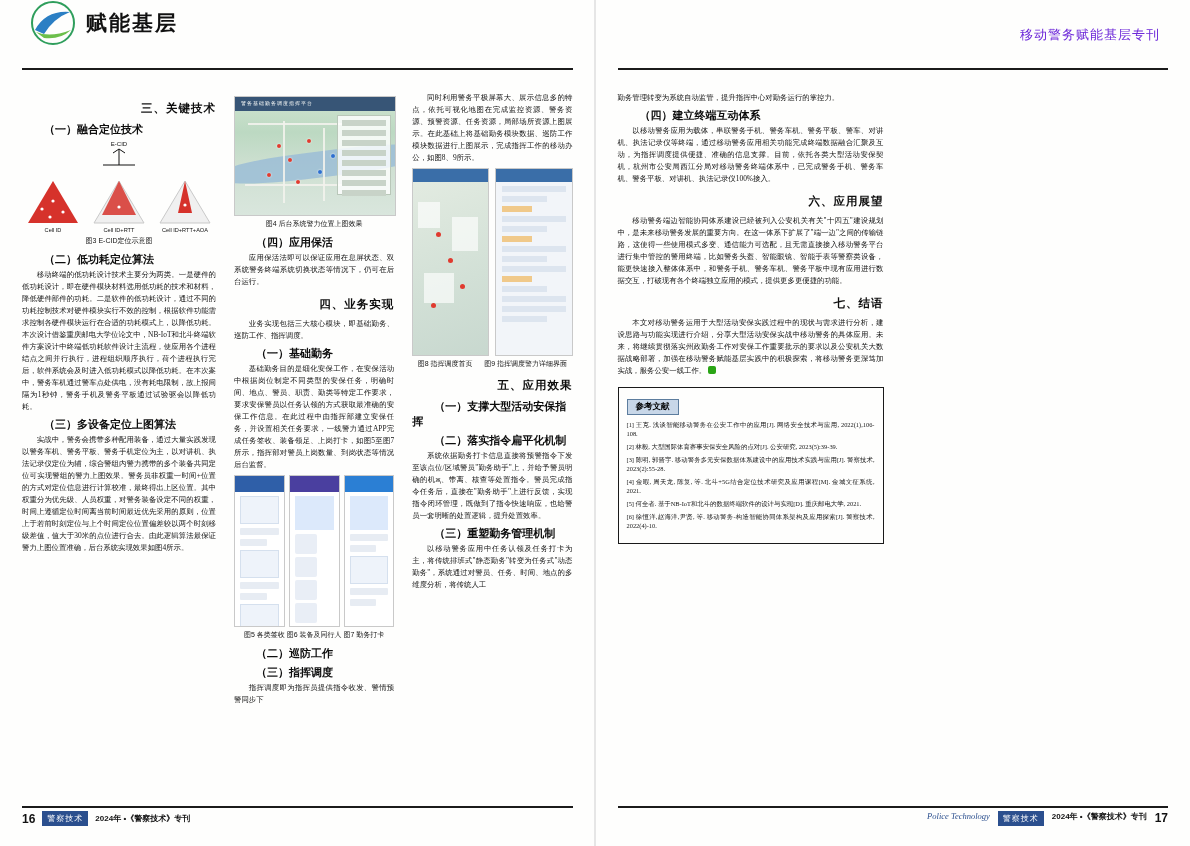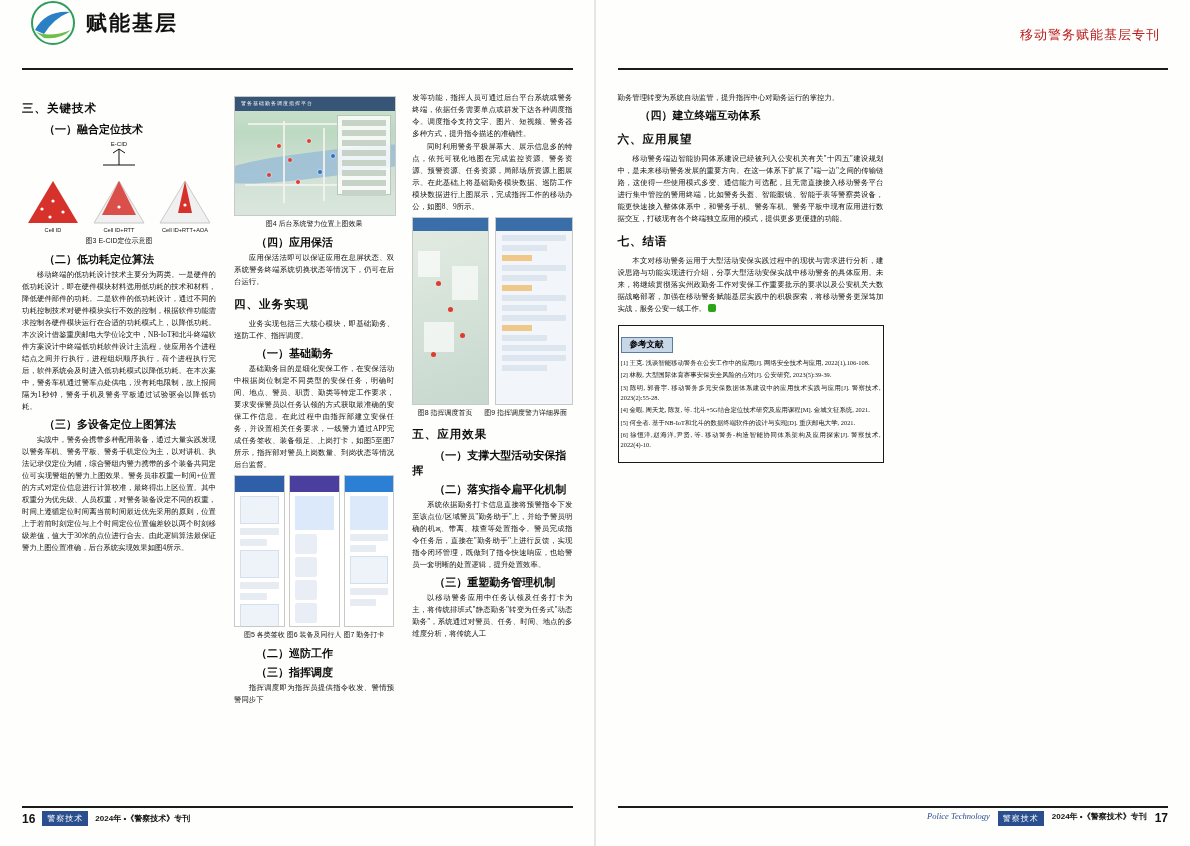--- a/index.html
+++ b/index.html
@@ -13,30 +13,30 @@
   .sheet.left{border-right:1px solid #d8d8d8;}
   .gutter{position:absolute;left:594px;top:0;width:2px;height:846px;background:#e6e6e6;}
 
   
   .hdr{position:absolute;top:0;left:0;right:0;height:70px;}
   .hdr-rule{position:absolute;left:22px;right:22px;top:68px;height:2px;background:#1b1b1b;}
   .logo-wrap{position:absolute;left:30px;top:0;display:flex;align-items:center;gap:10px;}
   .logo-mark{position:relative;width:46px;height:46px;}
   .logo-mark svg{display:block;}
   .logo-text{font-size:21px;font-weight:bold;color:#111;letter-spacing:2px;}
-  .hdr-right{position:absolute;right:30px;top:26px;font-size:13px;color:#b91c1c;letter-spacing:1px;}
+  .hdr-right{position:absolute;right:30px;top:26px;font-size:13px;color:#6d28d9;letter-spacing:1px;}
 
   
   .cols{position:absolute;top:92px;bottom:60px;left:22px;right:22px;display:flex;gap:18px;}
   .col{width:266px;position:relative;}
   .col p{margin:0 0 1px 0;}
   .txt{font-size:7.4px;line-height:1.62;color:#121212;text-align:justify;text-justify:inter-ideograph;
        font-family:"Liberation Serif","DejaVu Serif",serif;}
   .indent{text-indent:2em;}
-  .h2{font-size:11.5px;font-weight:bold;text-align:left;color:#0d0d0d;margin:9px 0 6px;
+  .h2{font-size:11.5px;font-weight:bold;text-align:right;color:#0d0d0d;margin:9px 0 6px;
       font-family:"Liberation Sans",sans-serif;letter-spacing:1px;}
   .h3{font-size:11px;font-weight:bold;color:#0d0d0d;margin:4px 0 2px;text-indent:2em;
       font-family:"Liberation Sans",sans-serif;}
   .cap{font-size:7px;text-align:center;color:#111;margin:3px 0 6px;font-family:"Liberation Sans",sans-serif;}
 
   
   .fig{margin:4px 0 0 0;}
   .fig-img{width:100%;border:1px solid #c9c9c9;background:#eee;display:block;}
   .fig-cone-row{display:flex;justify-content:space-around;align-items:flex-end;gap:4px;margin-top:4px;height:62px;}
   .cone-box{display:flex;flex-direction:column;align-items:center;}
@@ -78,21 +78,21 @@
   .s89.map .hdrbar{height:13px;background:#3a6ea8;}
   .s89.map .pin{position:absolute;width:5px;height:5px;background:#e03a2f;border-radius:50%;}
   .s89.map .blk{position:absolute;background:rgba(255,255,255,.65);}
   .s89.list{background:#f2f5f9;}
   .s89.list .hdrbar{height:13px;background:#3a6ea8;}
   .s89.list .ln{height:6px;margin:4px 6px;background:#dde5ef;}
   .s89.list .ln.w{width:60%;}
   .s89.list .ln.o{background:#f0c98a;width:40%;}
 
   
-  .refbox{border:1.5px solid #1a1a1a;padding:7px 2px 9px;margin-top:10px;}
+  .refbox{border:1.5px solid #1a1a1a;padding:7px 8px 9px;margin-top:10px;}
   .ref-title{display:inline-block;background:#c8d7e8;border:1px solid #5d7d9e;font-size:8.5px;font-weight:bold;
              padding:1px 8px;margin-bottom:5px;font-family:"Liberation Sans",sans-serif;}
   .ref-item{font-size:6.4px;line-height:1.5;color:#151515;margin-bottom:3px;text-align:justify;
             font-family:"Liberation Serif",serif;}
 
   
   .ftr{position:absolute;bottom:18px;left:22px;right:22px;height:22px;}
   .ftr-rule{position:absolute;left:0;right:0;top:0;height:1.5px;background:#1b1b1b;}
   .pg-left{position:absolute;left:0;top:5px;display:flex;align-items:center;gap:7px;}
   .pg-num{font-size:12px;font-weight:bold;color:#111;}
@@ -254,21 +254,20 @@
             <div class="cap">图5 各类签收        图6 装备及同行人        图7 勤务打卡</div>
           </div>
 
           <div class="h3">（二）巡防工作</div>
 
           <div class="h3">（三）指挥调度</div>
           <p class="txt indent">指挥调度即为指挥员提供指令收发、警情预警同步下</p>
         </div>
 
         <div class="col">
-          <p class="txt">发等功能，指挥人员可通过后台平台系统或警务终端，依据任务需要单点或群发下达各种调度指令。调度指令支持文字、图片、短视频、警务器多种方式，提升指令描述的准确性。</p>
           <p class="txt indent">同时利用警务平极屏幕大、展示信息多的特点，依托可视化地图在完成监控资源、警务资源、预警资源、任务资源，局部场所资源上图展示。在此基础上将基础勤务模块数据、巡防工作模块数据进行上图展示，完成指挥工作的移动办公，如图8、9所示。</p>
 
           <div class="fig">
             <div class="figs89">
               <div class="s89 map">
                 <div class="hdrbar"></div>
                 <div class="blk" style="left:6%;top:18%;width:30%;height:14%"></div>
                 <div class="blk" style="left:52%;top:26%;width:34%;height:18%"></div>
                 <div class="blk" style="left:14%;top:56%;width:40%;height:16%"></div>
                 <div class="pin" style="left:30%;top:34%"></div>
@@ -325,20 +324,21 @@
       <div class="hdr">
         <div class="hdr-right">移动警务赋能基层专刊</div>
         <div class="hdr-rule"></div>
       </div>
 
       <div class="cols">
         <div class="col" style="width:266px">
           <p class="txt">勤务管理转变为系统自动监管，提升指挥中心对勤务运行的掌控力。</p>
 
           <div class="h3">（四）建立终端互动体系</div>
+          <p class="txt indent">以移动警务应用为载体，串联警务手机、警务车机、警务平板、警车、对讲机、执法记录仪等终端，通过移动警务应用相关功能完成终端数据融合汇聚及互动，为指挥调度提供便捷、准确的信息支撑。目前，依托各类大型活动安保契机，杭州市公安局西江分局对移动警务终端体系中，已完成警务手机、警务车机、警务平板、对讲机、执法记录仪100%接入。</p>
 
           <div class="h2">六、应用展望</div>
           <p class="txt indent">移动警务端边智能协同体系建设已经被列入公安机关有关"十四五"建设规划中，是未来移动警务发展的重要方向。在这一体系下扩展了"端一边"之间的传输链路，这使得一些使用模式多变、通信能力可选配，且无需直接接入移动警务平台进行集中管控的警用终端，比如警务头盔、智能眼镜、智能手表等警察类设备，能更快速接入整体体系中，和警务手机、警务车机、警务平板中现有应用进行数据交互，打破现有各个终端独立应用的模式，提供更多更便捷的功能。</p>
 
           <div class="h2">七、结语</div>
           <p class="txt indent">
             <span>本文对移动警务运用于大型活动安保实践过程中的现状与需求进行分析，建设思路与功能实现进行介绍，分享大型活动安保实战中移动警务的具体应用。未来，将继续贯彻落实州政勤务工作对安保工作重要批示的要求以及公安机关大数据战略部署，加强在移动警务赋能基层实践中的积极探索，将移动警务更深笃加实战，服务公安一线工作。</span>
             <span class="wechat"></span>
           </p>
 

